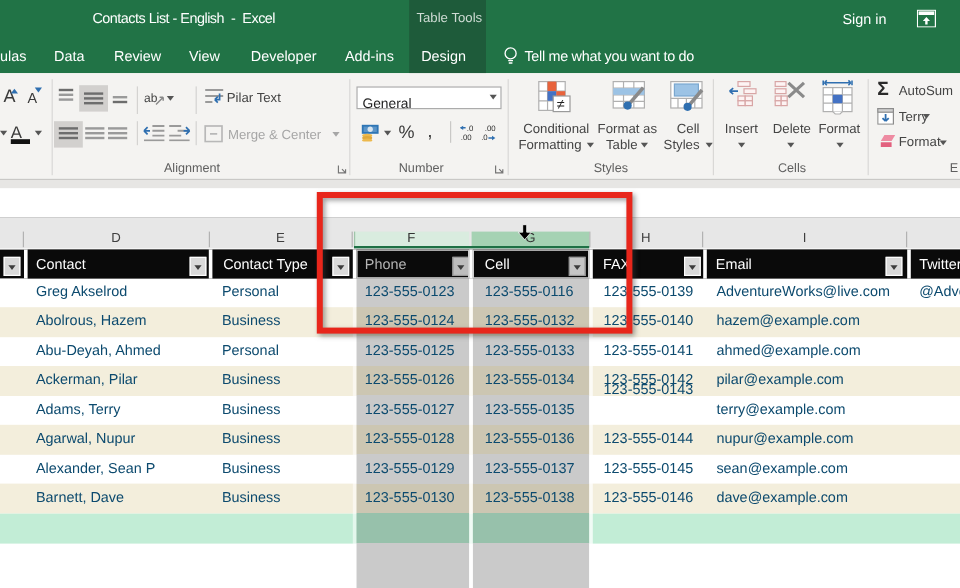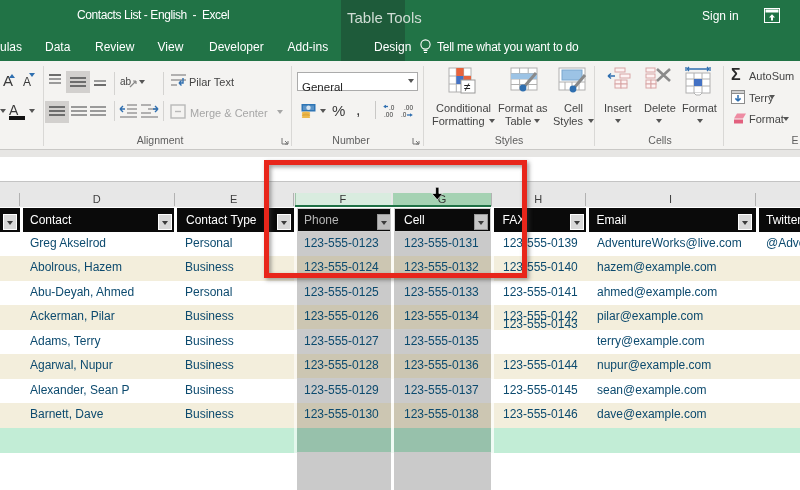--- a/index.html
+++ b/index.html
@@ -16,36 +16,36 @@
 .row{position:absolute;left:0;width:800px}
 .cell{position:absolute;font-size:12px;color:#0c4a6e}
 .gap{position:absolute;top:207.5px;height:24.9px;width:3px;background:#fff}
 .selcol{position:absolute;top:232.4px;height:257.6px;background:linear-gradient(to bottom,#cacaca 0,#cacaca 23.7px,#ccc6b2 23.7px,#ccc6b2 48.25px,#cacaca 48.25px,#cacaca 72.8px,#ccc6b2 72.8px,#ccc6b2 97.35px,#cacaca 97.35px,#cacaca 121.9px,#ccc6b2 121.9px,#ccc6b2 146.45px,#cacaca 146.45px,#cacaca 171px,#ccc6b2 171px,#ccc6b2 195.55px,#97c1ab 195.55px,#97c1ab 220.2px,#cacaca 220.2px,#cacaca 100%)}
 </style></head>
 <body>
 
 <div class="a" style="left:0;top:0;width:800px;height:61px;background:#217346"></div>
 <div class="a" style="left:341px;top:0;width:64px;height:61px;background:#1e5b3a"></div>
 <div class="a" style="left:77px;top:8px;font-size:12px;letter-spacing:-0.42px;color:#fff">Contacts List - English&nbsp; -&nbsp; Excel</div>
-<div class="a" style="left:347px;top:9px;font-size:15px;color:#cfdcd4">Table Tools</div>
+<div class="a" style="left:347px;top:9px;font-size:11px;color:#cfdcd4">Table Tools</div>
 <div class="a" style="left:702px;top:9px;font-size:12px;color:#fff">Sign in</div>
 
 <svg class="a" style="left:764px;top:8px" width="16" height="15" viewBox="0 0 16 15">
 <rect x="0.5" y="0.5" width="15" height="14" fill="none" stroke="#fff"></rect>
 <rect x="1.5" y="1.5" width="13" height="3" fill="#fff"></rect>
 <path d="M8 6.2 L11 9.4 L9 9.4 L9 12.5 L7 12.5 L7 9.4 L5 9.4 Z" fill="#fff"></path>
 </svg>
 
 <div class="tab" style="left:0px">ulas</div>
 <div class="tab" style="left:45px">Data</div>
 <div class="tab" style="left:95px">Review</div>
 <div class="tab" style="left:157.5px">View</div>
 <div class="tab" style="left:209px">Developer</div>
 <div class="tab" style="left:287.5px">Add-ins</div>
-<div class="tab" style="left:374px">Design</div>
+<div class="tab" style="left:351px">Design</div>
 
 <svg class="a" style="left:419px;top:39px" width="13" height="15" viewBox="0 0 13 15">
 <circle cx="6.5" cy="5.5" r="4.6" fill="none" stroke="#fff" stroke-width="1.1"></circle>
 <path d="M4.5 11.5 h4 M5 13.5 h3" stroke="#fff" stroke-width="1.1"></path>
 </svg>
 <div class="tab" style="left:437px;letter-spacing:-0.25px">Tell me what you want to do</div>
 
 <div class="a" style="left:0;top:61px;width:800px;height:88px;background:#f4f3f1"></div>
 <div class="a" style="left:0;top:149px;width:800px;height:1px;background:#c9c8c6"></div>
 <div class="a" style="left:0;top:150px;width:800px;height:7px;background:#e7e6e4"></div>
@@ -310,21 +310,21 @@
 <div class="row" style="top:354.3px;height:24.55px;background:#f3eedc"></div>
 <div class="row" style="top:403.4px;height:24.55px;background:#f3eedc"></div>
 <div class="row" style="top:427.95px;height:24.65px;background:#c2edd6"></div>
 
 <div class="selcol" style="left:296.5px;width:94.5px"></div>
 <div class="selcol" style="left:394px;width:97px"></div>
 
 <div class="cell" style="left:30px;top:232.4px;height:23px;line-height:23px">Greg Akselrod</div>
 <div class="cell" style="left:185px;top:232.4px;height:23px;line-height:23px">Personal</div>
 <div class="cell" style="left:304px;top:232.4px;height:23px;line-height:23px">123-555-0123</div>
-<div class="cell" style="left:404px;top:232.4px;height:23px;line-height:23px">123-555-0131</div>
+<div class="cell" style="left:404px;top:232.4px;height:23px;line-height:23px">123-555-0116</div>
 <div class="cell" style="left:503px;top:232.4px;height:37px;line-height:23px">123-555-0139</div>
 <div class="cell" style="left:597px;top:232.4px;height:23px;line-height:23px">AdventureWorks@live.com</div>
 <div class="cell" style="left:766px;top:232.4px;height:23px;line-height:23px">@AdventureWorks</div>
 
 <div class="cell" style="left:30px;top:256.1px;height:23px;line-height:23px">Abolrous, Hazem</div>
 <div class="cell" style="left:185px;top:256.1px;height:23px;line-height:23px">Business</div>
 <div class="cell" style="left:304px;top:256.1px;height:23px;line-height:23px">123-555-0124</div>
 <div class="cell" style="left:404px;top:256.1px;height:23px;line-height:23px">123-555-0132</div>
 <div class="cell" style="left:503px;top:256.1px;height:23px;line-height:23px">123-555-0140</div>
 <div class="cell" style="left:597px;top:256.1px;height:23px;line-height:23px">hazem@example.com</div>

